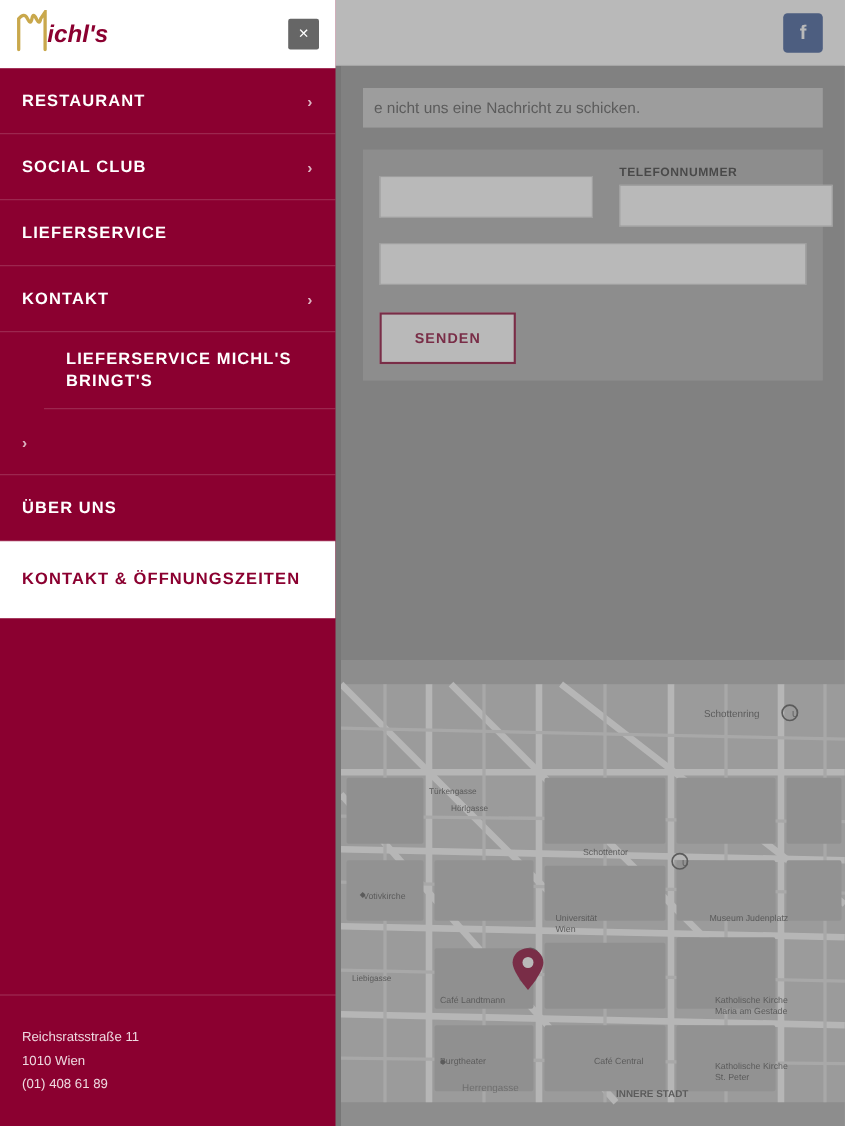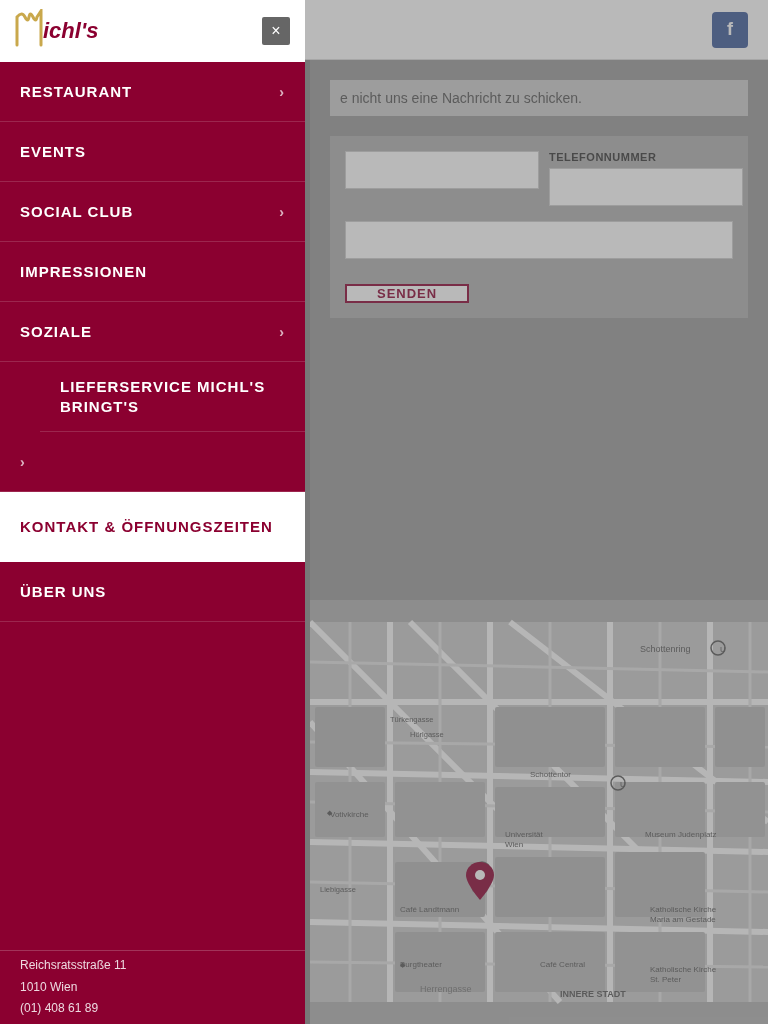--- a/index.html
+++ b/index.html
@@ -60,22 +60,23 @@
       padding: 10px;
     }
 
     .form-section {
       background: rgba(200,200,200,0.5);
       padding: 15px;
     }
 
     .form-row {
       display: flex;
-      gap: 10px;
+      gap: 24px;
       margin-bottom: 15px;
+      align-items: center;
     }
 
     .form-group {
       display: flex;
       flex-direction: column;
       flex: 1;
     }
 
     .form-group label {
       font-size: 11px;
@@ -100,21 +101,21 @@
     }
 
     .form-group input {
       height: 38px;
     }
 
     .send-btn {
       background: white;
       color: #8B0030;
       border: 2px solid #8B0030;
-      padding: 0 30px;
+      padding: 14px 30px;
       font-size: 13px;
       font-weight: bold;
       letter-spacing: 1px;
       cursor: pointer;
       margin-top: 10px;
     }
 
     
     .map-area {
       position: absolute;
@@ -207,21 +208,21 @@
       background: white;
       color: #8B0030;
     }
 
     .nav-arrow {
       font-size: 14px;
       color: rgba(255,255,255,0.7);
     }
 
     .sidebar-footer {
-      padding: 4px 20px;
+      padding: 27px 20px;
       color: rgba(255,255,255,0.85);
       font-size: 12px;
       line-height: 1.8;
       border-top: 1px solid rgba(255,255,255,0.2);
     }
 
     
     .logo-waves {
       display: inline-block;
       margin-right: 2px;
@@ -381,44 +382,41 @@
     </div>
     <button class="close-btn">×</button>
   </div>
 
   <div class="nav-items">
     <div class="nav-item">
       <span>RESTAURANT</span>
       <span class="nav-arrow">›</span>
     </div>
     <div class="nav-item">
-      <span>EVENTS</span>
-    </div>
-    <div class="nav-item">
       <span>SOCIAL CLUB</span>
       <span class="nav-arrow">›</span>
     </div>
     <div class="nav-item">
-      <span>IMPRESSIONEN</span>
-    </div>
-    <div class="nav-item">
-      <span>SOZIALE</span>
+      <span>LIEFERSERVICE</span>
+    </div>
+    <div class="nav-item">
+      <span>KONTAKT</span>
       <span class="nav-arrow">›</span>
     </div>
     <div class="nav-item" style="line-height:1.3; height:70px;margin-left:40px;">
       <span>LIEFERSERVICE MICHL'S BRINGT'S</span>
     </div>
     <div class="nav-item">
       <span class="nav-arrow">›</span>
     </div>
+    <div class="nav-item">
+      <span>ÜBER UNS</span>
+    </div>
     <div class="nav-item active" style="height:70px; line-height:1.3; background:white; color:#8B0030;">
       <span>KONTAKT &amp; ÖFFNUNGSZEITEN</span>
-    </div>
-    <div class="nav-item">
-      <span>ÜBER UNS</span>
     </div>
   </div>
 
   <div class="sidebar-footer">
     <div>Reichsratsstraße 11</div>
     <div>1010 Wien</div>
     <div>(01) 408 61 89</div>
   </div>
 </div>
 

